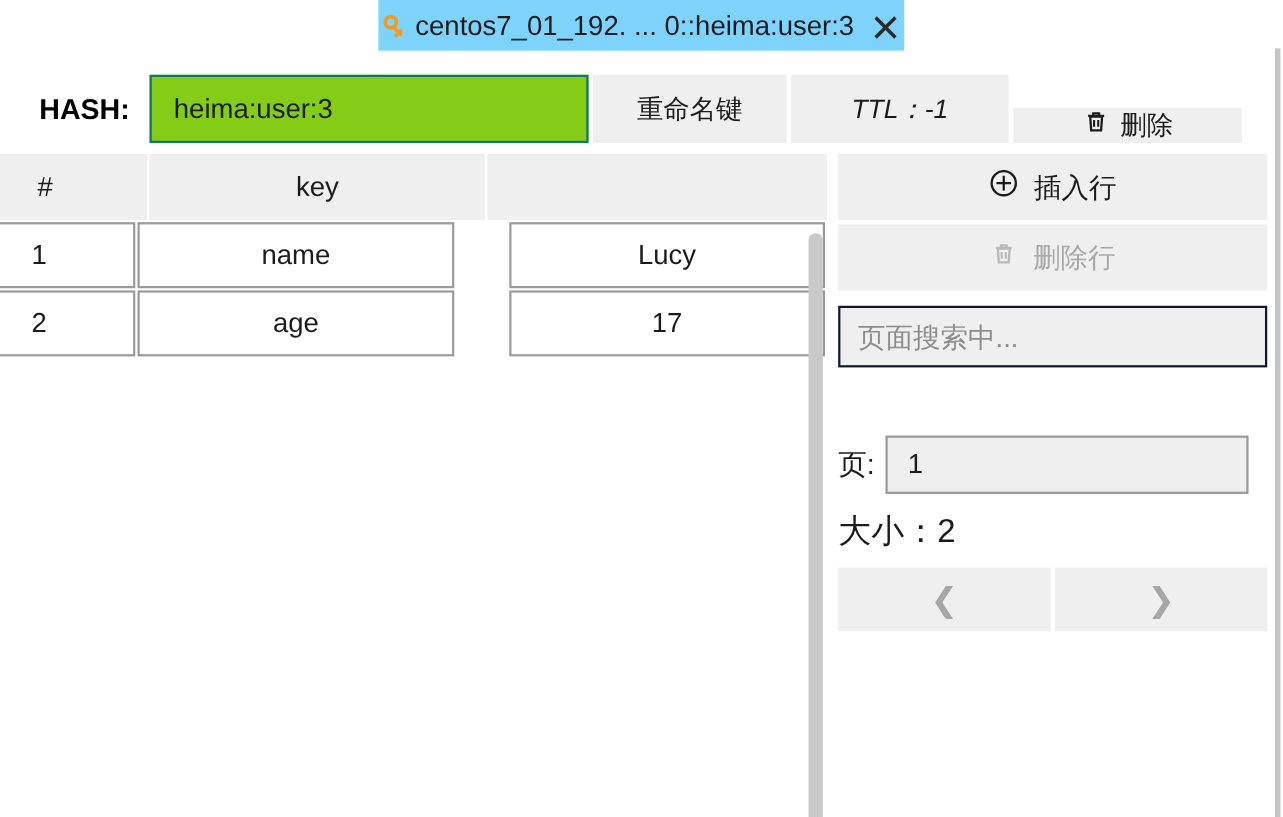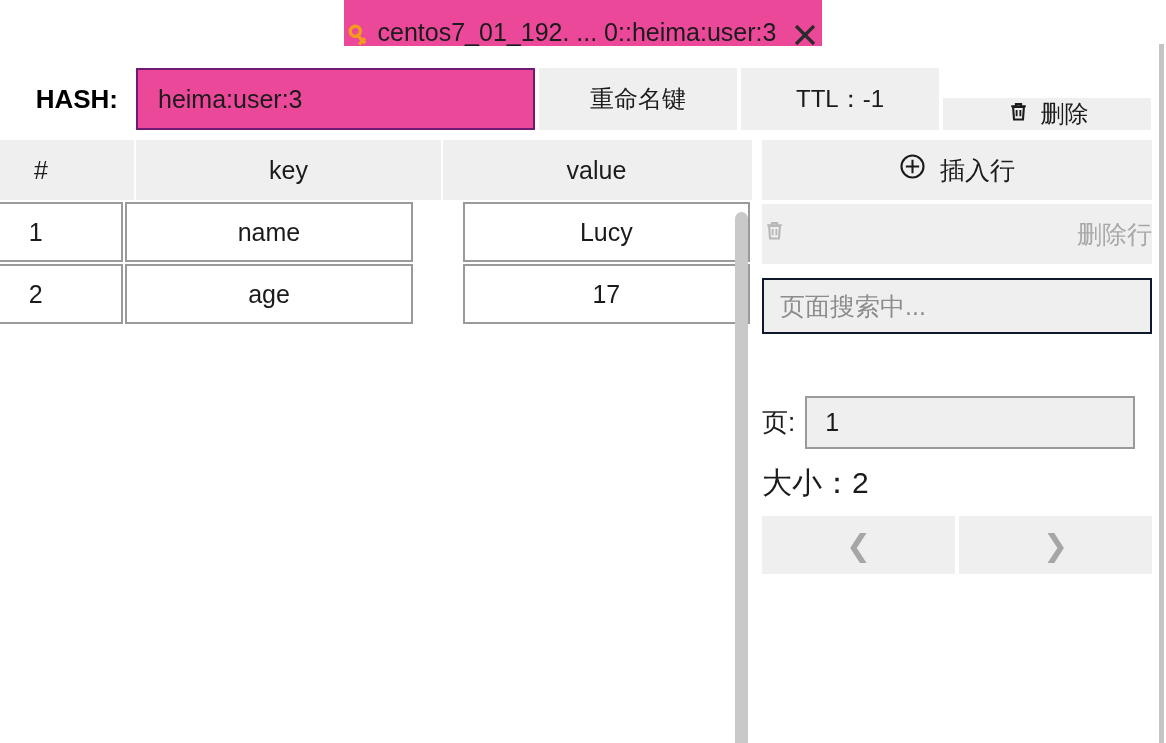--- a/index.html
+++ b/index.html
@@ -21,25 +21,25 @@
     position: absolute;
     left: 0; top: 0;
     width: 1166px; height: 47px;
     background: #ffffff;
     display: flex;
     align-items: center;
     justify-content: center;
   }
   .tab {
     display: flex;
-    align-items: flex-end;
+    align-items: center;
     gap: 6px;
     height: 47px;
     padding: 0 4px;
-    background: #ec4899;
+    background: #7dd3fc;
   }
   .tab-key-icon {
     width: 24px; height: 24px;
     display: inline-block;
     flex: 0 0 auto;
     position: relative;
     top: 1px;
   }
   .tab-title {
     font-size: 25px;
@@ -72,22 +72,22 @@
     justify-content: flex-end;
     padding-right: 14px;
     box-sizing: border-box;
     font-size: 26px;
     font-weight: bold;
     color: #000000;
   }
   .key-input {
     width: 399px;
     margin-left: 4px;
-    background: #ec4899;
-    border: 2px solid #701a75;
+    background: #84cc16;
+    border: 2px solid #0f766e;
     box-sizing: border-box;
     display: flex;
     align-items: center;
     padding-left: 20px;
     font-size: 25px;
     color: #1b1b1b;
   }
   .key-btn {
     background: #efefef;
     border: none;
@@ -95,22 +95,22 @@
     display: flex;
     align-items: center;
     justify-content: center;
     gap: 10px;
     font-size: 24px;
     font-family: inherit;
     color: #1b1b1b;
     box-sizing: border-box;
     padding: 0;
   }
-  .key-btn.rename { width: 198px; }
-  .key-btn.ttl    { width: 198px; }
+  .key-btn.rename { width: 176px; }
+  .key-btn.ttl    { width: 198px; font-style: italic; }
   .key-btn.del    { width: 208px; margin-top: 30px; }
 
   
   .table-wrap {
     position: absolute;
     left: -52px; top: 140px;
     width: 804px;
     height: 603px;
     background: #ffffff;
     overflow: hidden;
@@ -175,27 +175,27 @@
   .rbtn {
     width: 390px;
     height: 60px;
     background: #efefef;
     border: none;
     display: flex;
     align-items: center;
     justify-content: center;
     gap: 14px;
     font-size: 25px;
-    font-family: Liberation Mono, monospace;
+    font-family: Liberation Serif, serif;
     color: #1b1b1b;
     box-sizing: border-box;
     padding: 0;
     margin-bottom: 4px;
   }
-  .rbtn.disabled { color: #a8a8a8; justify-content: space-between; }
+  .rbtn.disabled { color: #a8a8a8; }
   .rbtn.disabled svg { opacity: .45; }
 
   .rsearch {
     width: 390px;
     height: 56px;
     background: #efefef;
     border: 2px solid #0f172a;
     box-sizing: border-box;
     display: flex;
     align-items: center;
@@ -314,21 +314,20 @@
       </svg>
     </span>
     <span>删除</span>
   </button>
 </div>
 
 <div class="table-wrap">
   <div class="thead">
     <div class="th c0">#</div>
     <div class="th c1">key</div>
-    <div class="th c2">value</div>
   </div>
 
   <div class="trow">
     <div class="td c0">1</div>
     <div class="td c1">name</div>
     <div class="td c2">Lucy</div>
   </div>
 
   <div class="trow">
     <div class="td c0">2</div>

